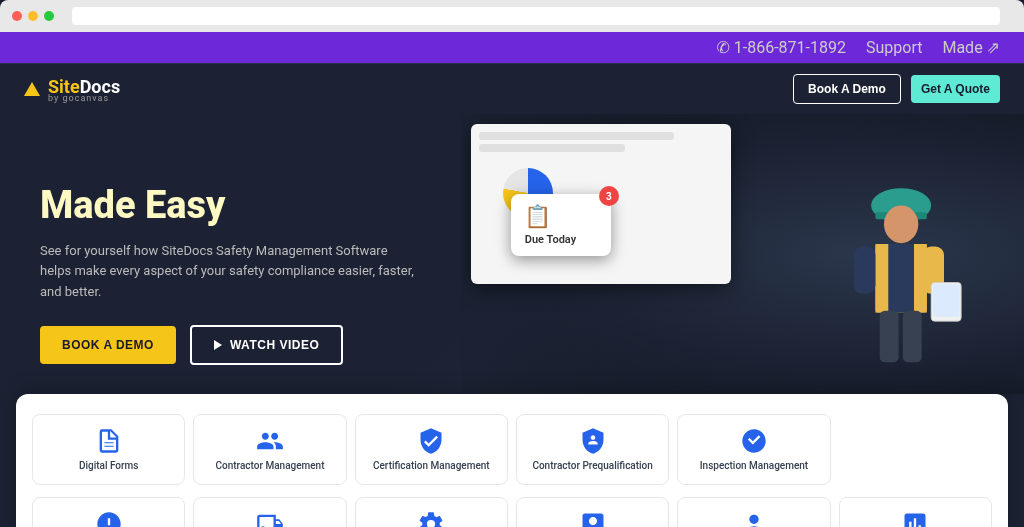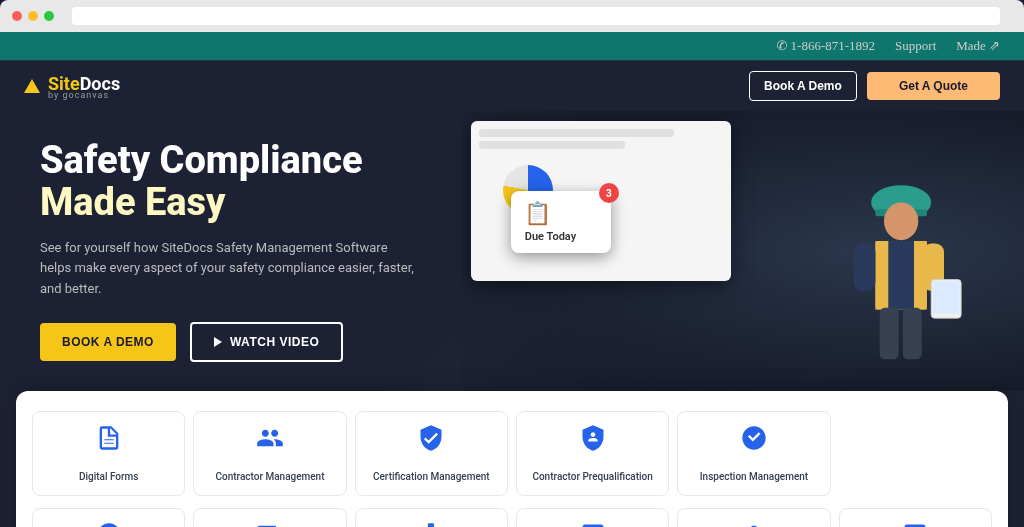--- a/index.html
+++ b/index.html
@@ -40,30 +40,29 @@
     
     .page {
       background: #1c2233;
       height: calc(527px - 32px);
       overflow: hidden;
       position: relative;
     }
 
     
     .utility-bar {
-      background: #0f766e;
+      background: #6d28d9;
       display: flex;
       justify-content: flex-end;
       align-items: center;
       padding: 6px 24px;
       gap: 20px;
-      font-size: 13px;
+      font-size: 16px;
       color: #ccc;
       border-bottom: 1px solid #2a3045;
-      font-family: Liberation Serif, serif;
     }
     .utility-bar a {
       color: #ccc;
       text-decoration: none;
       cursor: pointer;
     }
 
     
     .navbar {
       background: #1c2233;
@@ -119,24 +118,24 @@
       border: 1.5px solid white;
       background: transparent;
       color: white;
       padding: 7px 14px;
       font-size: 12px;
       font-weight: 600;
       border-radius: 4px;
       cursor: pointer;
     }
     .btn-quote {
-      background: #fdba74;
+      background: #5eead4;
       border: none;
       color: #1a1a2e;
-      padding: 7px 32px;
+      padding: 7px 10px;
       font-size: 12px;
       font-weight: 700;
       border-radius: 4px;
       cursor: pointer;
     }
 
     
     .hero {
       position: relative;
       min-height: 280px;
@@ -350,21 +349,21 @@
     }
     .feature-item {
       display: flex;
       flex-direction: column;
       align-items: center;
       text-align: center;
       padding: 12px 6px;
       border: 1px solid #e5e7eb;
       border-radius: 8px;
       cursor: pointer;
-      gap: 18px;
+      gap: 4px;
       transition: background 0.2s;
     }
     .feature-label {
       font-size: 10px;
       color: #374151;
       font-weight: 500;
       line-height: 1.3;
     }
 
     
@@ -456,21 +455,21 @@
         <rect x="155" y="150" width="35" height="45" rx="4" fill="#f0f0f0" stroke="#ccc" stroke-width="1"></rect>
         <rect x="157" y="152" width="31" height="38" rx="2" fill="#dbeafe"></rect>
 
         <rect x="95" y="183" width="22" height="60" rx="6" fill="#374151"></rect>
         <rect x="122" y="183" width="22" height="60" rx="6" fill="#374151"></rect>
       </svg>
     </div>
 
     <div class="hero-content">
       <h1 class="hero-title">
-        <span>Safety Compliance</span><br>
+        <br>
         <span class="hero-title-yellow">Made Easy</span>
       </h1>
       <p class="hero-desc">See for yourself how SiteDocs Safety Management Software helps make every aspect of your safety compliance easier, faster, and better.</p>
       <div class="hero-buttons">
         <button class="btn-hero-demo">BOOK A DEMO</button>
         <button class="btn-hero-video">
           <span class="play-triangle"></span>
           <span>WATCH VIDEO</span>
         </button>
       </div>

